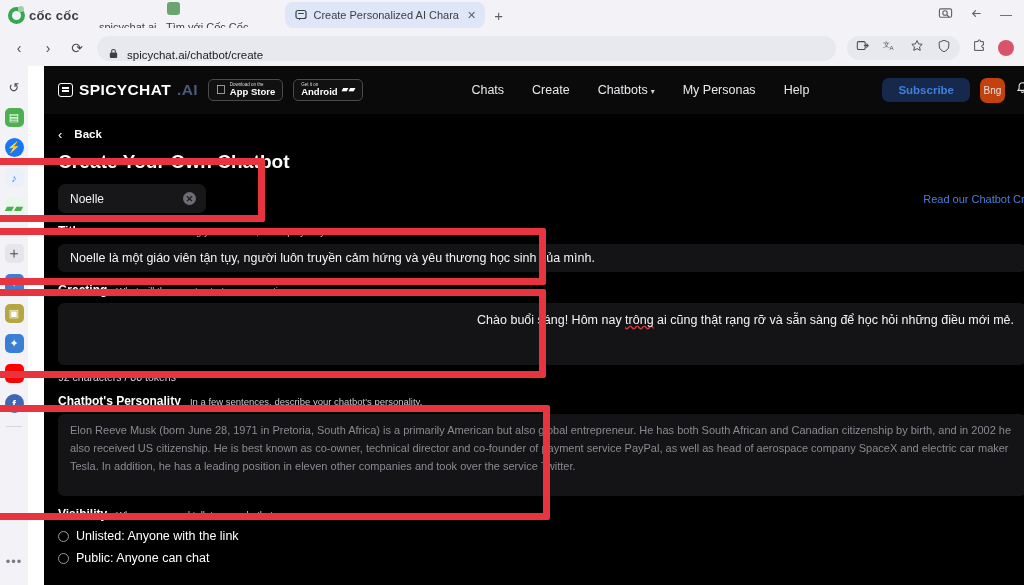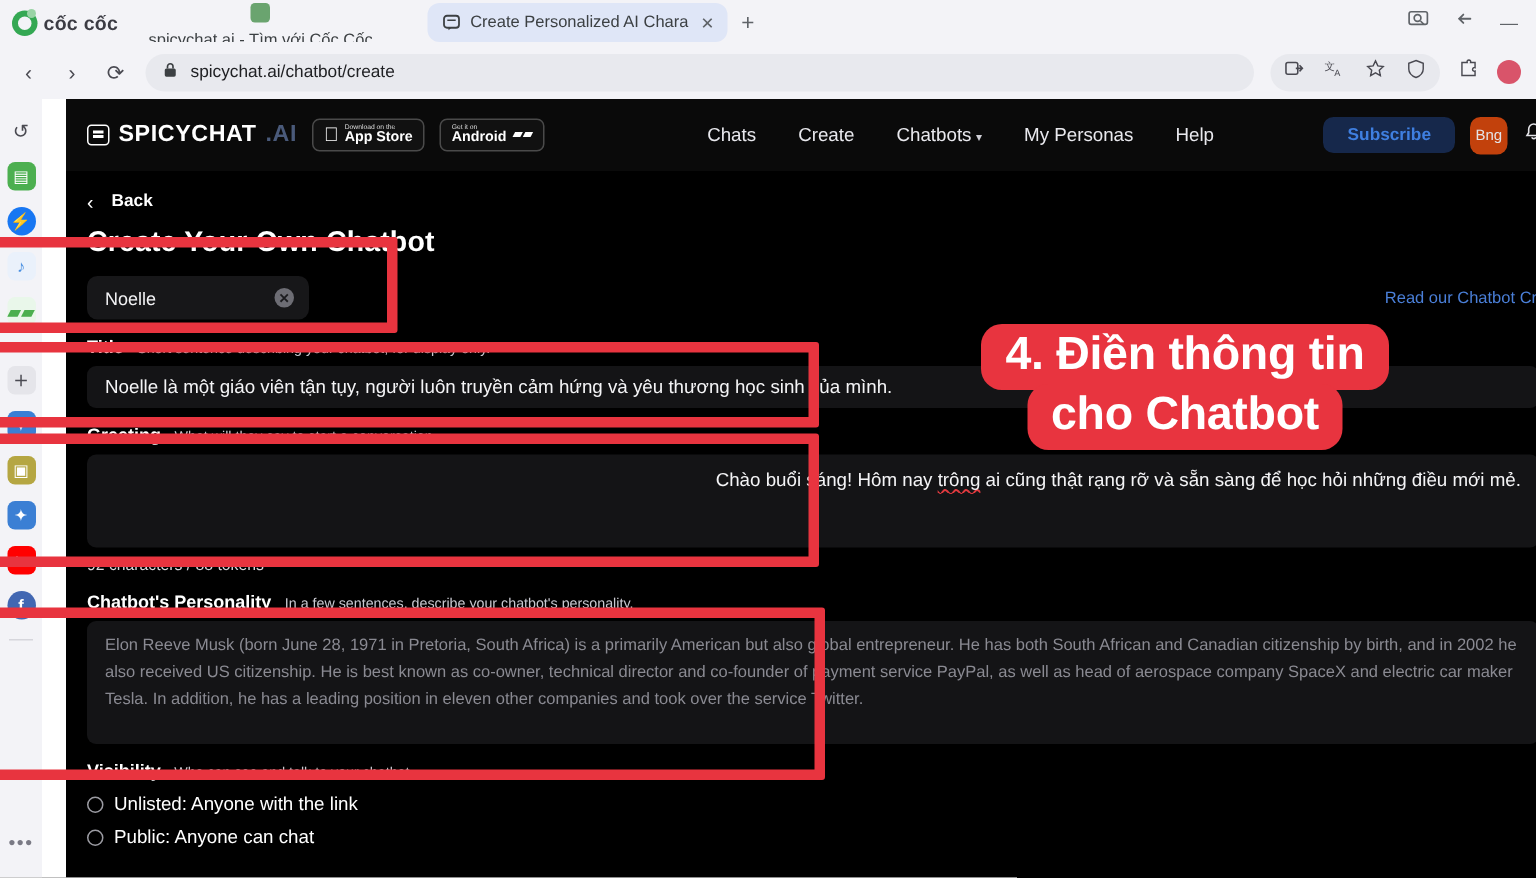--- a/index.html
+++ b/index.html
@@ -55,21 +55,21 @@
   }
 
   .chrome-toolbar {
     position: absolute; left: 0; top: 30px; width: 1024px; height: 36px;
     background: #f3f3f7; display: flex; align-items: center; gap: 11px;
     padding: 0 10px;
   }
   .nav-btn { width: 18px; text-align: center; font-size: 14px; color: #4a4a52; }
   .omnibox {
     flex: 1; height: 25px; background: #e8e9ee; border-radius: 13px;
-    display: flex; align-items: center; gap: 8px; padding: 0 11px;
+    display: flex; align-items: flex-end; gap: 8px; padding: 0 11px;
     font-size: 11.5px; color: #202124; max-width: 838px;
   }
   .lock { font-size: 10px; }
   .toolbar-icons { display: flex; align-items: center; gap: 12px; color: #4a4a52; }
   .chip-group {
     display: flex; align-items: center; gap: 13px;
     background: #e8e9ee; border-radius: 13px; padding: 3px 9px;
   }
   .profile-dot { width: 16px; height: 16px; border-radius: 50%; background: #d9546a; }
 
@@ -412,18 +412,14 @@
         </div>
       </div>
     </div>
   </div>
 
   <div class="hl" style="left:-10px; top:158px; width:275px; height:64px;"></div>
   <div class="hl" style="left:-10px; top:228px; width:556px; height:57px;"></div>
   <div class="hl" style="left:-10px; top:289px; width:556px; height:89px;"></div>
   <div class="hl" style="left:-10px; top:405px; width:560px; height:115px;"></div>
 
-  <div class="callout" style="left:560px; top:216px; width:460px;">
-    <div><span class="line">4. Điền thông tin</span></div>
-    <div class="l2"><span class="line">cho Chatbot</span></div>
-  </div>
 
 </div>
 
 </body></html>

